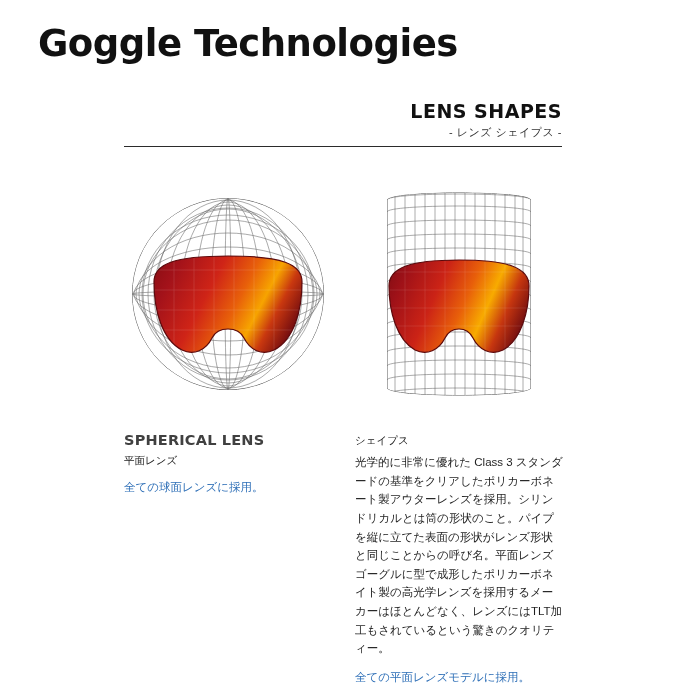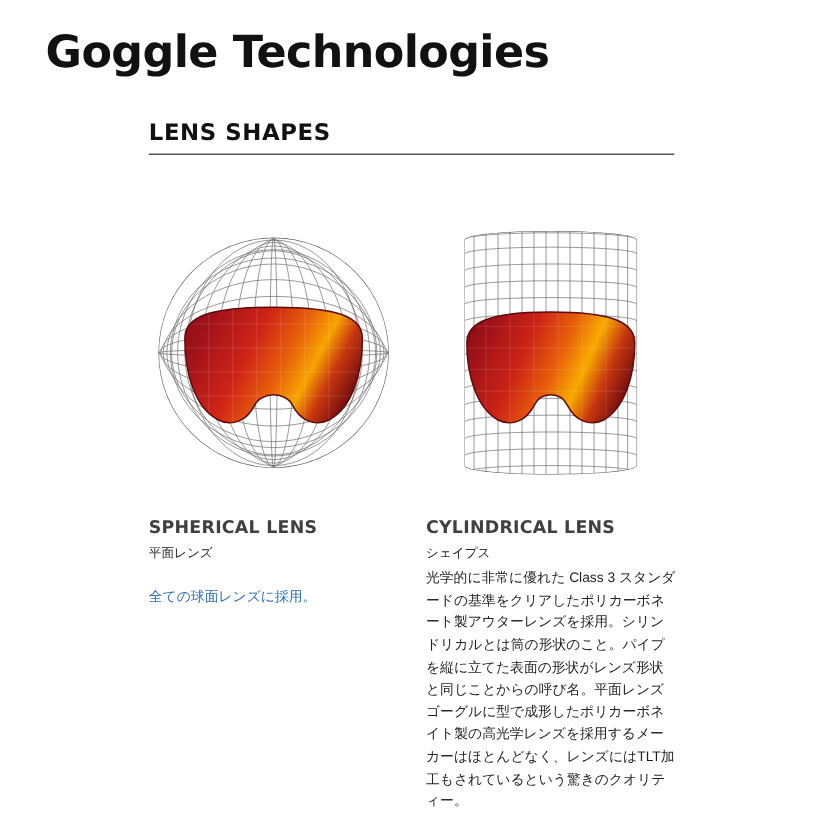--- a/index.html
+++ b/index.html
@@ -30,20 +30,21 @@
     font-weight: bold;
     letter-spacing: -0.5px;
     color: #111111;
     font-family: "DejaVu Sans", sans-serif;
   }
   .section {
     position: absolute;
     left: 124px;
     top: 100px;
     width: 438px;
+    text-align: right;
   }
   .section-title {
     font-size: 19px;
     font-weight: bold;
     letter-spacing: 0.5px;
     color: #111111;
     font-family: "DejaVu Sans", sans-serif;
   }
   .section-subtitle {
     font-size: 11px;
@@ -95,34 +96,35 @@
   .item-body {
     font-size: 11.5px;
     line-height: 1.62;
     color: #1f1f1f;
     margin-top: 5px;
     text-align: left;
   }
   .item-link {
     font-size: 11.5px;
     color: #2e6fb7;
-    margin-top: 22px;
+    margin-top: 12px;
     display: block;
     text-decoration: none;
   }
 </style>
 </head>
 <body>
 
 <div class="page">
 
   <div class="page-title">Goggle Technologies</div>
 
   <div class="section">
     <div class="section-title">LENS SHAPES</div>
+    <div class="section-subtitle">- レンズ シェイプス -</div>
     <div class="section-rule"></div>
   </div>
 
   <div class="columns">
 
     <div class="col">
       <div class="figure">
         <svg class="fig-svg" width="209" height="268" viewBox="0 0 209 268">
           <defs>
             <clipPath id="sphereClip">
@@ -244,20 +246,19 @@
             </g>
           </g>
           <path d="M34 126 C34 108, 54 100, 104 100 C154 100, 174 108, 174 126
                    C174 152, 166 180, 148 190
                    C136 196, 124 190, 118 178
                    C112 166, 96 166, 90 178
                    C84 190, 72 196, 60 190
                    C42 180, 34 152, 34 126 Z" fill="none" stroke="#5c0a0d" stroke-width="1.2"></path>
         </svg>
       </div>
-      <div class="item-title">CYLINDRICAL LENS</div>
       <div class="item-subtitle">シェイプス</div>
       <div class="item-body">光学的に非常に優れた Class 3 スタンダードの基準をクリアしたポリカーボネート製アウターレンズを採用。シリンドリカルとは筒の形状のこと。パイプを縦に立てた表面の形状がレンズ形状と同じことからの呼び名。平面レンズゴーグルに型で成形したポリカーボネイト製の高光学レンズを採用するメーカーはほとんどなく、レンズにはTLT加工もされているという驚きのクオリティー。</div>
       <a class="item-link" href="#">全ての平面レンズモデルに採用。</a>
     </div>
 
   </div>
 </div>
 
 </body></html>

